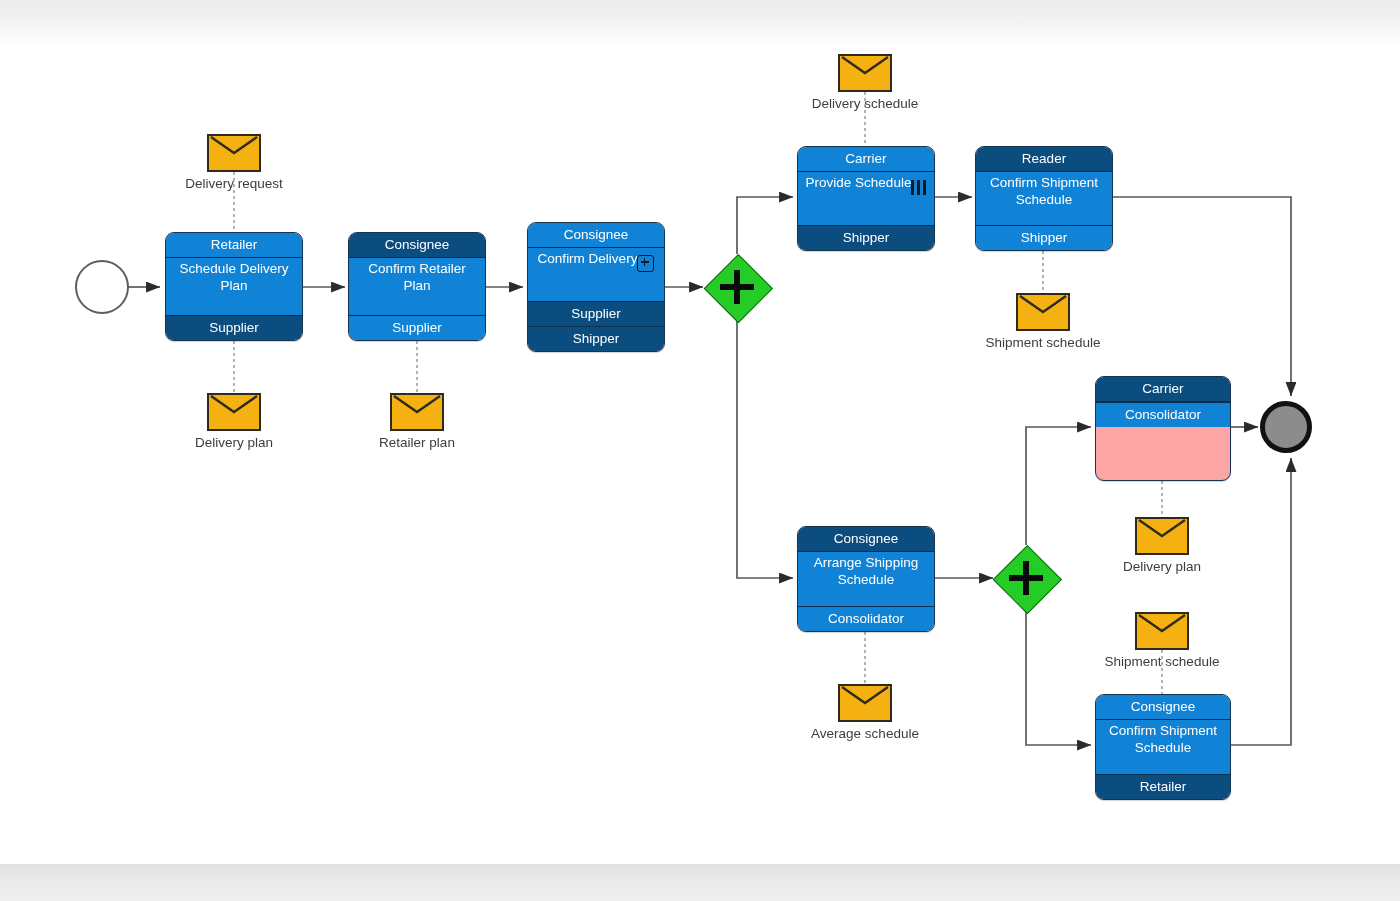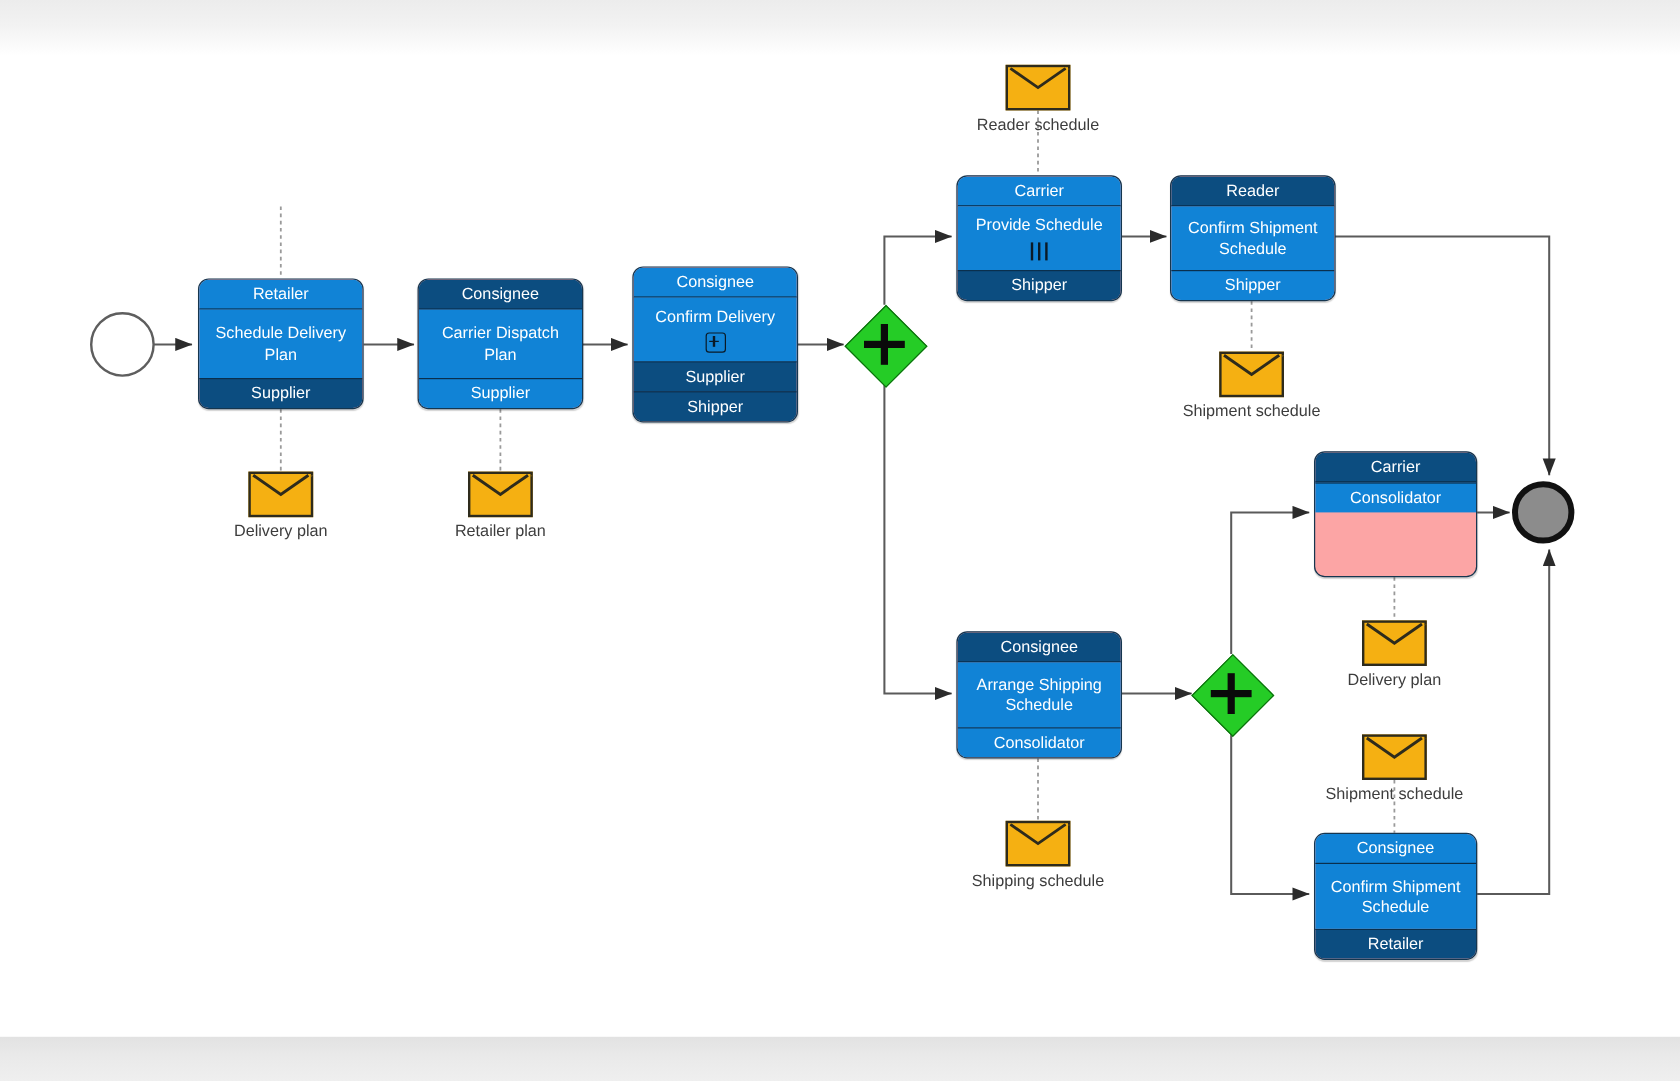--- a/index.html
+++ b/index.html
@@ -75,21 +75,21 @@
   .strip-div-top   { border-bottom: 1.4px solid #0a2f4d; }
   .strip-div-bot   { border-top: 1.4px solid #0a2f4d; }
   .strip-div-inner { border-top: 1.4px solid #0a2f4d; }
   .task-body {
     flex: 1 1 auto;
     background: #1183d6;
     color: #ffffff;
     font-size: 13.5px;
     line-height: 1.28;
     display: flex;
-    flex-direction: column;
+    flex-direction: row;
     justify-content: center;
     text-align: center;
     padding: 2px 4px;
     position: relative;
   }
   .task-label { display: block; }
   .marker-row {
     margin-top: 5px;
     height: 16px;
     display: flex;
@@ -282,21 +282,21 @@
     <div class="lane-strip lane-light strip-div-top">Retailer</div>
     <div class="task-body">
       <span class="task-label">Schedule Delivery Plan</span>
     </div>
     <div class="lane-strip lane-dark strip-div-bot">Supplier</div>
   </div>
 
   <div class="task-box" style="left:348px; top:232px; width:138px; height:109px;">
     <div class="lane-strip lane-dark strip-div-top">Consignee</div>
     <div class="task-body">
-      <span class="task-label">Carrier Dispatch Plan</span>
+      <span class="task-label">Confirm Retailer Plan</span>
     </div>
     <div class="lane-strip lane-light strip-div-bot">Supplier</div>
   </div>
 
   <div class="task-box" style="left:527px; top:222px; width:138px; height:130px;">
     <div class="lane-strip lane-light strip-div-top">Consignee</div>
     <div class="task-body">
       <span class="task-label">Confirm Delivery</span>
       <span class="marker-row">
         <span class="marker-sub"></span>
@@ -343,20 +343,30 @@
   </div>
 
   <div class="task-box" style="left:1095px; top:694px; width:136px; height:106px;">
     <div class="lane-strip lane-light strip-div-top">Consignee</div>
     <div class="task-body">
       <span class="task-label">Confirm Shipment Schedule</span>
     </div>
     <div class="lane-strip lane-dark strip-div-bot">Retailer</div>
   </div>
 
+  <div class="artifact" style="left:154px; top:134px; width:160px;">
+    <div class="envelope">
+      <div class="flap">
+          <svg width="48" height="19" viewBox="0 0 48 19">
+            <path d="M1,1 L24,17 L47,1" fill="none" stroke="#2e2b1c" stroke-width="2.4"></path>
+          </svg>
+        </div>
+    </div>
+    <div class="artifact-label">Delivery request</div>
+  </div>
 
   <div class="artifact" style="left:154px; top:393px; width:160px;">
     <div class="envelope">
       <div class="flap">
           <svg width="48" height="19" viewBox="0 0 48 19">
             <path d="M1,1 L24,17 L47,1" fill="none" stroke="#2e2b1c" stroke-width="2.4"></path>
           </svg>
         </div>
     </div>
     <div class="artifact-label">Delivery plan</div>
@@ -374,21 +384,21 @@
   </div>
 
   <div class="artifact" style="left:785px; top:54px; width:160px;">
     <div class="envelope">
       <div class="flap">
           <svg width="48" height="19" viewBox="0 0 48 19">
             <path d="M1,1 L24,17 L47,1" fill="none" stroke="#2e2b1c" stroke-width="2.4"></path>
           </svg>
         </div>
     </div>
-    <div class="artifact-label">Reader schedule</div>
+    <div class="artifact-label">Delivery schedule</div>
   </div>
 
   <div class="artifact" style="left:963px; top:293px; width:160px;">
     <div class="envelope">
       <div class="flap">
           <svg width="48" height="19" viewBox="0 0 48 19">
             <path d="M1,1 L24,17 L47,1" fill="none" stroke="#2e2b1c" stroke-width="2.4"></path>
           </svg>
         </div>
     </div>
@@ -396,21 +406,21 @@
   </div>
 
   <div class="artifact" style="left:785px; top:684px; width:160px;">
     <div class="envelope">
       <div class="flap">
           <svg width="48" height="19" viewBox="0 0 48 19">
             <path d="M1,1 L24,17 L47,1" fill="none" stroke="#2e2b1c" stroke-width="2.4"></path>
           </svg>
         </div>
     </div>
-    <div class="artifact-label">Shipping schedule</div>
+    <div class="artifact-label">Average schedule</div>
   </div>
 
   <div class="artifact" style="left:1082px; top:517px; width:160px;">
     <div class="envelope">
       <div class="flap">
           <svg width="48" height="19" viewBox="0 0 48 19">
             <path d="M1,1 L24,17 L47,1" fill="none" stroke="#2e2b1c" stroke-width="2.4"></path>
           </svg>
         </div>
     </div>

